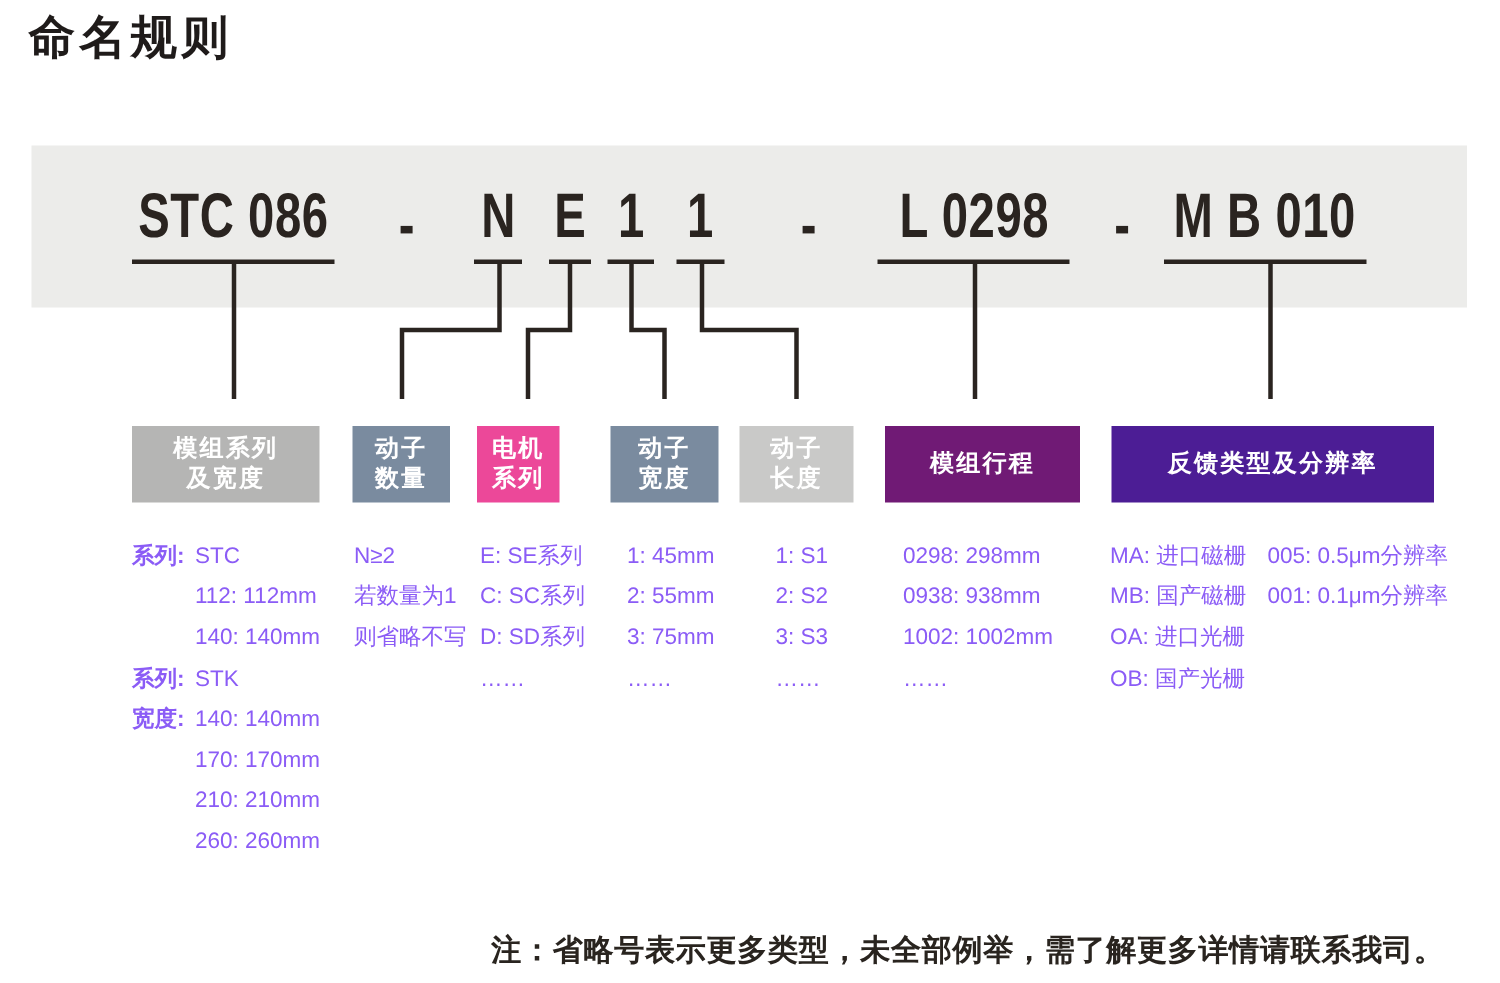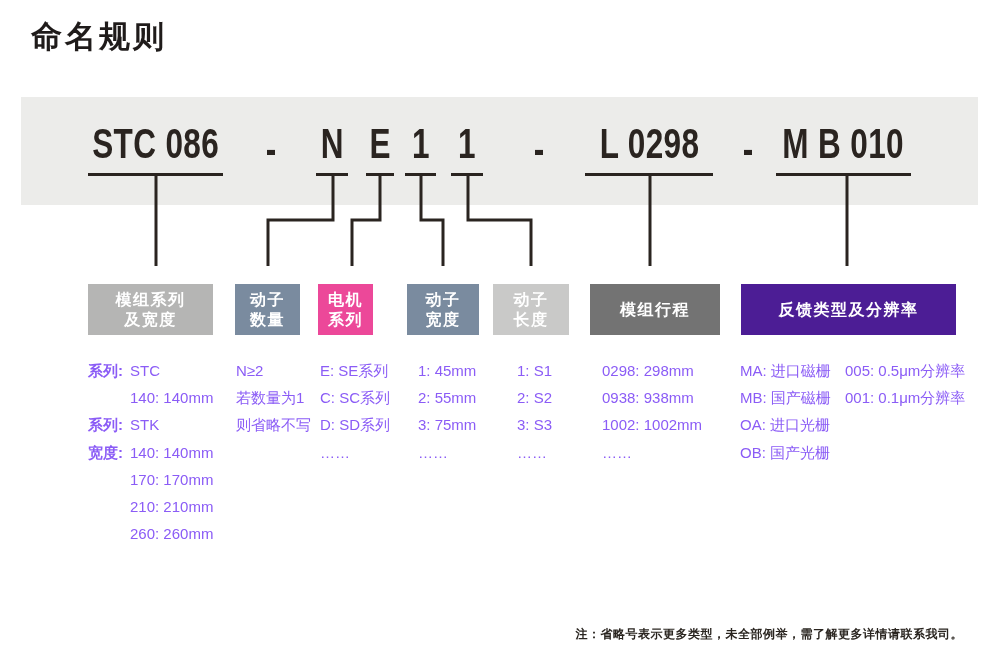--- a/index.html
+++ b/index.html
@@ -1,21 +1,21 @@
 <!DOCTYPE html>
 <html><head>
 <meta charset="utf-8">
 <style>
   html,body{margin:0;padding:0;background:#ffffff;}
   .stage{
     position:relative;width:1000px;height:655px;background:#ffffff;
     font-family:"Liberation Sans","DejaVu Sans",sans-serif;color:#2a2a27;overflow:hidden;
   }
   .page-title{
-    position:absolute;left:19px;top:6px;margin:12px;
+    position:absolute;left:19px;top:6px;margin:0;
     font-size:31px;line-height:38px;font-weight:bold;color:#1f1b1a;letter-spacing:3px;
   }
   .band{position:absolute;left:21px;top:97px;width:957px;height:108px;background:#ececea;}
 
   
   .unit{
     position:absolute;top:124px;height:49px;border-bottom:3px solid #2a2420;
     display:flex;align-items:flex-start;justify-content:center;
   }
   .unit span,.dash span{
@@ -44,38 +44,38 @@
     display:flex;flex-direction:column;align-items:center;justify-content:center;
     color:#ffffff;font-weight:bold;text-align:center;
   }
   .gbox .l{font-size:16px;line-height:20px;letter-spacing:1.5px;white-space:nowrap;}
   .gbox .l:empty{display:none;}
   .b0{left:88px;width:125px;background:#b5b5b4}
   .b1{left:235px;width:65px;background:#7a8b9f}
   .b2{left:318px;width:55px;background:#ec4899}
   .b3{left:407px;width:72px;background:#7a8b9f}
   .b4{left:493px;width:76px;background:#c9c9c8}
-  .b5{left:590px;width:130px;background:#737373}
+  .b5{left:590px;width:130px;background:#701a75}
   .b6{left:741px;width:215px;background:#4c1d95}
 
   
   .col{position:absolute;top:357px;font-size:15px;line-height:27.2px;color:#8b5cf6;white-space:nowrap;}
   .col .lbl{font-weight:bold;display:inline-block;width:42px;}
   .c1{left:88px}
   .c2{left:236px}
   .c3{left:320px}
   .c4{left:418px}
   .c5{left:517px}
   .c6{left:602px}
   .c7a{left:740px}
   .c7b{left:845px}
 
   .note{
     position:absolute;right:37px;top:623px;
-    font-size:12px;line-height:22px;font-weight:bold;color:#29241f;letter-spacing:0.5px;
+    font-size:20px;line-height:22px;font-weight:bold;color:#29241f;letter-spacing:0.5px;
   }
 </style>
 </head>
 <body>
 
 <div class="stage">
 
   <h1 class="page-title">命名规则</h1>
 
   <div class="band"></div>
@@ -145,20 +145,21 @@
     <span class="l">模组行程</span>
 
   </div>
   <div class="gbox b6">
     <span class="l">反馈类型及分辨率</span>
 
   </div>
 
   <div class="col c1">
     <div class="row"><span class="lbl">系列:</span><span class="val">STC</span></div>
+    <div class="row"><span class="lbl"></span><span class="val">112: 112mm</span></div>
     <div class="row"><span class="lbl"></span><span class="val">140: 140mm</span></div>
     <div class="row"><span class="lbl">系列:</span><span class="val">STK</span></div>
     <div class="row"><span class="lbl">宽度:</span><span class="val">140: 140mm</span></div>
     <div class="row"><span class="lbl"></span><span class="val">170: 170mm</span></div>
     <div class="row"><span class="lbl"></span><span class="val">210: 210mm</span></div>
     <div class="row"><span class="lbl"></span><span class="val">260: 260mm</span></div>
   </div>
 
   <div class="col c2">
     <div class="row">N≥2</div>

